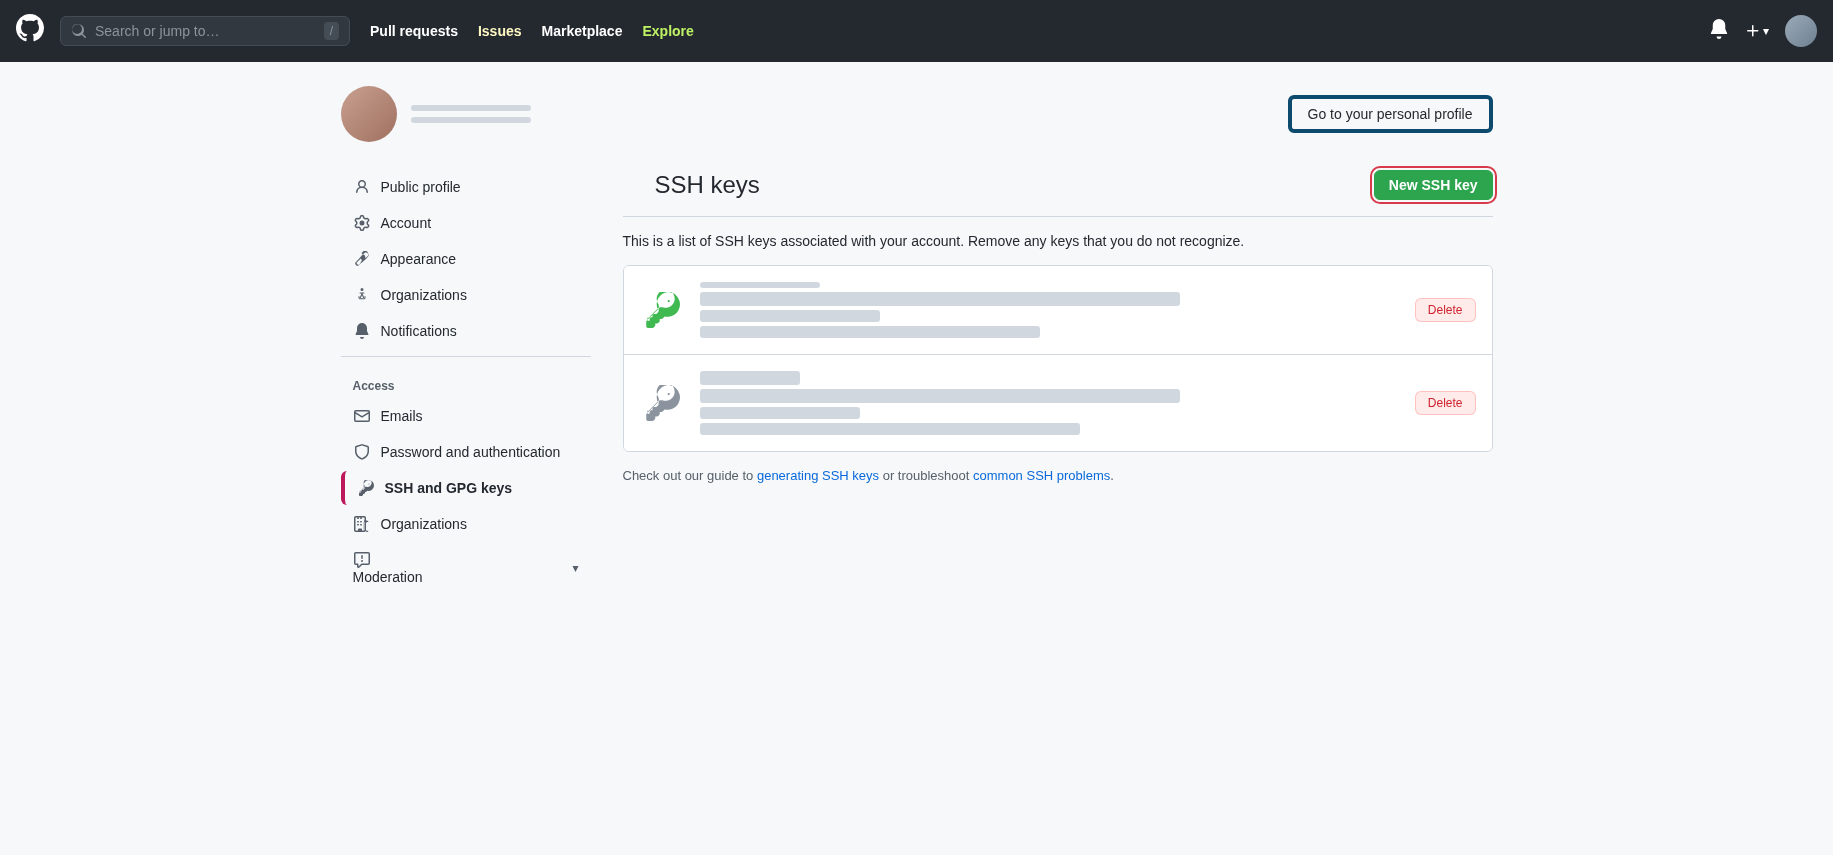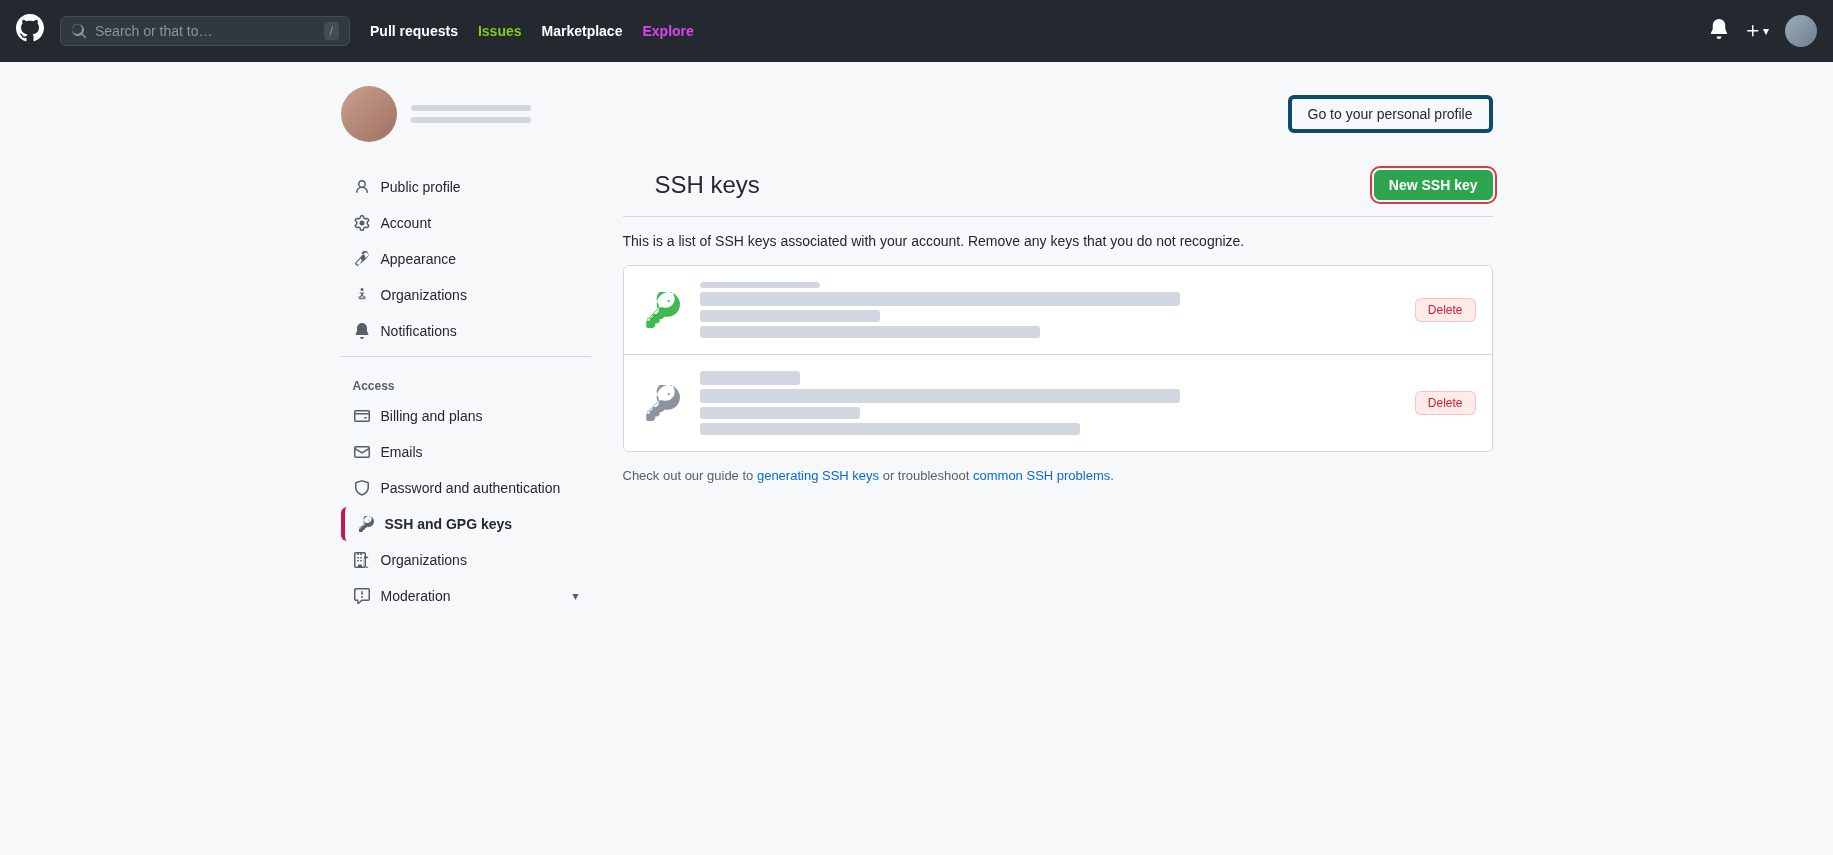--- a/index.html
+++ b/index.html
@@ -12,29 +12,29 @@
   <span style="color:#fff; font-size:26px; cursor:pointer; flex-shrink:0;">
     <svg height="28" width="28" viewBox="0 0 16 16" fill="white">
         <path d="M8 0C3.58 0 0 3.58 0 8c0 3.54 2.29 6.53 5.47 7.59.4.07.55-.17.55-.38 0-.19-.01-.82-.01-1.49-2.01.37-2.53-.49-2.69-.94-.09-.23-.48-.94-.82-1.13-.28-.15-.68-.52-.01-.53.63-.01 1.08.58 1.23.82.72 1.21 1.87.87 2.33.66.07-.52.28-.87.51-1.07-1.78-.2-3.64-.89-3.64-3.95 0-.87.31-1.59.82-2.15-.08-.2-.36-1.02.08-2.12 0 0 .67-.21 2.2.82.64-.18 1.32-.27 2-.27.68 0 1.36.09 2 .27 1.53-1.04 2.2-.82 2.2-.82.44 1.1.16 1.92.08 2.12.51.56.82 1.27.82 2.15 0 3.07-1.87 3.75-3.65 3.95.29.25.54.73.54 1.48 0 1.07-.01 1.93-.01 2.2 0 .21.15.46.55.38A8.013 8.013 0 0016 8c0-4.42-3.58-8-8-8z"></path>
       </svg>
   </span>
 
   <div style="display:flex;align-items:center;background:#32383f;border:1px solid #444c56;border-radius:6px;padding:5px 10px;width:290px;color:#8b949e;font-size:14px;gap:8px;cursor:pointer;">
     <svg width="16" height="16" viewBox="0 0 16 16" fill="#8b949e">
         <path d="M10.68 11.74a6 6 0 0 1-7.922-8.982 6 6 0 0 1 8.982 7.922l3.04 3.04a.75.75 0 1 1-1.06 1.06l-3.04-3.04zM6 11a5 5 0 1 0 0-10 5 5 0 0 0 0 10z"></path>
       </svg>
-    <span style="flex:1;">Search or that to…</span>
+    <span style="flex:1;">Search or jump to…</span>
     <span style="background:#444c56;border-radius:4px;padding:2px 6px;font-size:12px;color:#8b949e;">/</span>
   </div>
 
   <div style="display:flex;gap:20px;margin-left:4px;">
     <a href="#" style="color:#fff;text-decoration:none;font-size:14px;font-weight:600;">Pull requests</a>
-    <a href="#" style="color:#84cc16;text-decoration:none;font-size:14px;font-weight:600;">Issues</a>
+    <a href="#" style="color:#fef9c3;text-decoration:none;font-size:14px;font-weight:600;">Issues</a>
     <a href="#" style="color:#fff;text-decoration:none;font-size:14px;font-weight:600;">Marketplace</a>
-    <a href="#" style="color:#d946ef;text-decoration:none;font-size:14px;font-weight:600;text-align:right;">Explore</a>
+    <a href="#" style="color:#bef264;text-decoration:none;font-size:14px;font-weight:600;text-align:right;">Explore</a>
   </div>
 
   <div style="margin-left:auto;display:flex;align-items:center;gap:16px;">
     <span style="color:#fff;font-size:18px;cursor:pointer;">
       <svg width="20" height="20" viewBox="0 0 16 16" fill="white">
           <path d="M8 16a2 2 0 0 0 1.985-1.75c.017-.137-.097-.25-.235-.25h-3.5c-.138 0-.252.113-.235.25A2 2 0 0 0 8 16ZM3 5a5 5 0 0 1 10 0v2.947c0 .005.001.01.003.014l1.498 3.497A.5.5 0 0 1 14 12H2a.5.5 0 0 1-.501-.542L3 8.01V5Z"></path>
         </svg>
     </span>
     <div style="display:flex;align-items:center;gap:2px;color:#fff;cursor:pointer;font-size:18px;">
       <svg width="16" height="16" viewBox="0 0 16 16" fill="white">
@@ -109,29 +109,20 @@
             <svg width="16" height="16" viewBox="0 0 16 16" fill="currentColor">
                 <path d="M8 16a2 2 0 0 0 1.985-1.75c.017-.137-.097-.25-.235-.25h-3.5c-.138 0-.252.113-.235.25A2 2 0 0 0 8 16ZM3 5a5 5 0 0 1 10 0v2.947c0 .005.001.01.003.014l1.498 3.497A.5.5 0 0 1 14 12H2a.5.5 0 0 1-.501-.542L3 8.01V5Z"></path>
               </svg>
           </span>
           <span>Notifications</span>
         </li>
 
         <hr style="border:none;border-top:1px solid #d0d7de;margin:8px 0;">
         <li style="padding:6px 12px;font-size:12px;font-weight:600;color:#57606a;list-style:none;margin-top:16px;">Access</li>
 
-        <li style="display:flex;align-items:center;gap:10px;padding:8px 12px;border-radius:6px;cursor:pointer;font-size:14px;color:#24292f;margin-bottom:2px;">
-          <span style="width:18px;height:18px;color:#57606a;display:flex;align-items:center;justify-content:center;">
-            <svg width="16" height="16" viewBox="0 0 16 16" fill="currentColor">
-                <path d="M10.75 9a.75.75 0 0 0 0 1.5h1.5a.75.75 0 0 0 0-1.5h-1.5Z"></path>
-                <path d="M0 3.75C0 2.784.784 2 1.75 2h12.5c.966 0 1.75.784 1.75 1.75v8.5A1.75 1.75 0 0 1 14.25 14H1.75A1.75 1.75 0 0 1 0 12.25ZM14.5 6.5h-13V12.25c0 .138.112.25.25.25h12.5a.25.25 0 0 0 .25-.25V6.5Zm0-1.5V3.75a.25.25 0 0 0-.25-.25H1.75a.25.25 0 0 0-.25.25V5h13Z"></path>
-              </svg>
-          </span>
-          <span>Billing and plans</span>
-        </li>
 
         <li style="display:flex;align-items:center;gap:10px;padding:8px 12px;border-radius:6px;cursor:pointer;font-size:14px;color:#24292f;margin-bottom:2px;">
           <span style="width:18px;height:18px;color:#57606a;display:flex;align-items:center;justify-content:center;">
             <svg width="16" height="16" viewBox="0 0 16 16" fill="currentColor">
                 <path d="M1.75 2h12.5c.966 0 1.75.784 1.75 1.75v8.5A1.75 1.75 0 0 1 14.25 14H1.75A1.75 1.75 0 0 1 0 12.25v-8.5C0 2.784.784 2 1.75 2ZM1.5 12.251c0 .138.112.25.25.25h12.5a.25.25 0 0 0 .25-.25V5.809L8.38 9.397a.75.75 0 0 1-.76 0L1.5 5.809v6.442Zm13-8.181v-.32a.25.25 0 0 0-.25-.25H1.75a.25.25 0 0 0-.25.25v.32L8 7.88l6.5-3.809Z"></path>
               </svg>
           </span>
           <span>Emails</span>
         </li>
 
@@ -156,21 +147,21 @@
         <li style="display:flex;align-items:center;gap:10px;padding:8px 12px;border-radius:6px;cursor:pointer;font-size:14px;color:#24292f;margin-bottom:2px;">
           <span style="width:18px;height:18px;color:#57606a;display:flex;align-items:center;justify-content:center;">
             <svg width="16" height="16" viewBox="0 0 16 16" fill="currentColor">
                 <path d="M1.5 14.25c0 .138.112.25.25.25H4v-1.25a.75.75 0 0 1 .75-.75h2.5a.75.75 0 0 1 .75.75v1.25h2.25a.25.25 0 0 0 .25-.25V1.75a.25.25 0 0 0-.25-.25h-8.5a.25.25 0 0 0-.25.25v12.5ZM0 1.75C0 .784.784 0 1.75 0h8.5C11.216 0 12 .784 12 1.75v12.5c0 .966-.784 1.75-1.75 1.75h-8.5A1.75 1.75 0 0 1 0 14.25Zm3.75-.25a.75.75 0 0 0 0 1.5h.5a.75.75 0 0 0 0-1.5h-.5ZM3 5.75A.75.75 0 0 1 3.75 5h.5a.75.75 0 0 1 0 1.5h-.5A.75.75 0 0 1 3 5.75Zm.75 2.25a.75.75 0 0 0 0 1.5h.5a.75.75 0 0 0 0-1.5h-.5ZM6.75 1.5a.75.75 0 0 0 0 1.5h.5a.75.75 0 0 0 0-1.5h-.5ZM6 5.75A.75.75 0 0 1 6.75 5h.5a.75.75 0 0 1 0 1.5h-.5A.75.75 0 0 1 6 5.75ZM6.75 8a.75.75 0 0 0 0 1.5h.5a.75.75 0 0 0 0-1.5h-.5Zm5.75 5.75v1h1.75a.25.25 0 0 0 .25-.25V6.25a.25.25 0 0 0-.25-.25H12.5v.5a.5.5 0 0 1-1 0V6H10a.25.25 0 0 0-.25.25v7.75h2.75ZM10 4.5h2.75a1.75 1.75 0 0 1 1.75 1.75v8.25c0 .966-.784 1.75-1.75 1.75H13a.75.75 0 0 1-.75-.75v-1.25H10V4.5Z"></path>
               </svg>
           </span>
           <span>Organizations</span>
         </li>
 
         <li style="display:flex;align-items:center;gap:10px;padding:8px 12px;border-radius:6px;cursor:pointer;font-size:14px;color:#24292f;margin-bottom:2px;justify-content:space-between;">
-          <div style="display:flex;align-items:center;gap:10px;">
+          <div style="display:flex;flex-direction:column;">
             <span style="width:18px;height:18px;color:#57606a;display:flex;align-items:center;justify-content:center;">
               <svg width="16" height="16" viewBox="0 0 16 16" fill="currentColor">
                   <path d="M0 1.75C0 .784.784 0 1.75 0h12.5C15.216 0 16 .784 16 1.75v9.5A1.75 1.75 0 0 1 14.25 13H8.06l-2.573 2.573A1.458 1.458 0 0 1 3 14.543V13H1.75A1.75 1.75 0 0 1 0 11.25Zm1.75-.25a.25.25 0 0 0-.25.25v9.5c0 .138.112.25.25.25h2a.75.75 0 0 1 .75.75v2.19l2.72-2.72a.749.749 0 0 1 .53-.22h6.5a.25.25 0 0 0 .25-.25v-9.5a.25.25 0 0 0-.25-.25Zm7 2.25v2.5a.75.75 0 0 1-1.5 0v-2.5a.75.75 0 0 1 1.5 0ZM9 9a1 1 0 1 1-2 0 1 1 0 0 1 2 0Z"></path>
                 </svg>
             </span>
             <span>Moderation</span>
           </div>
           <span style="color:#57606a;font-size:12px;">▾</span>
         </li>
 

